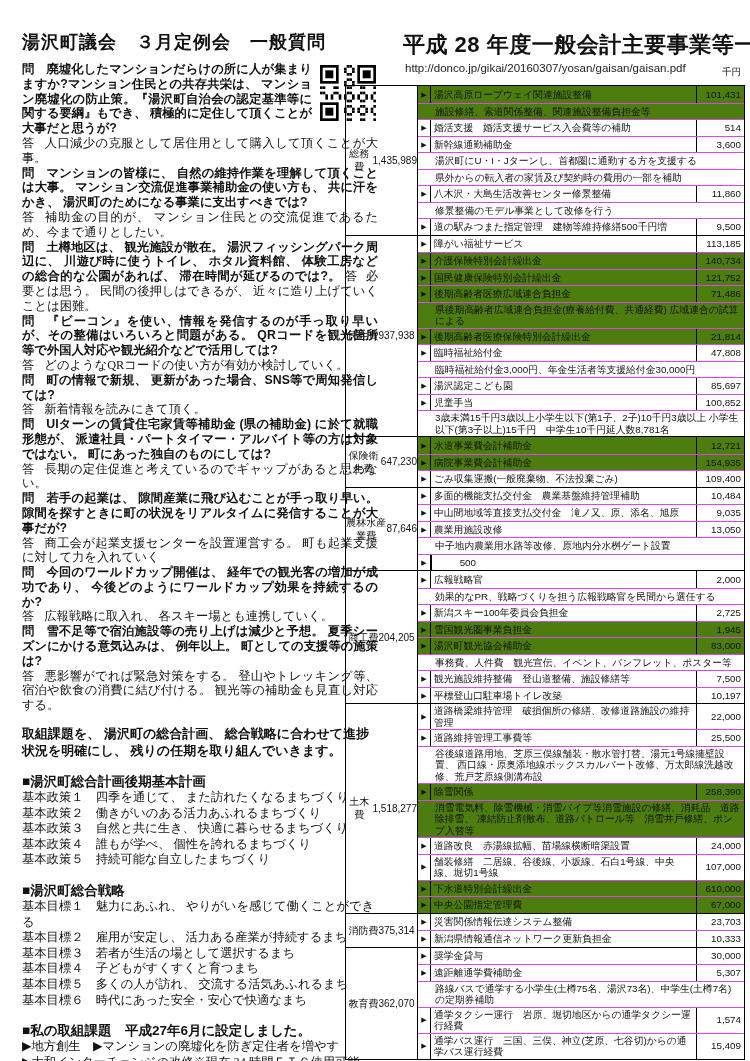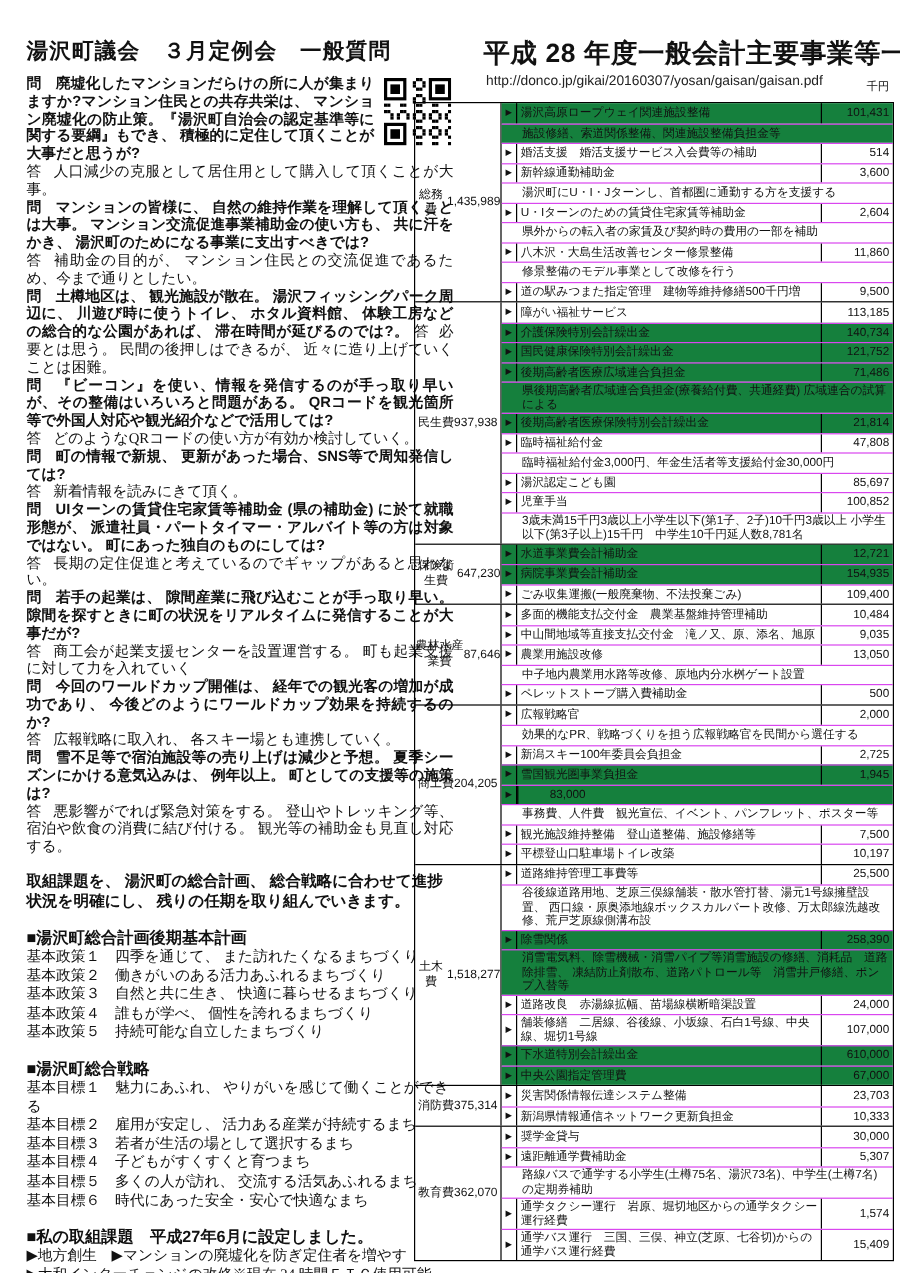--- a/index.html
+++ b/index.html
@@ -28,25 +28,25 @@
   .budget-url { font-size:11.5px; padding-left:64px; margin-top:2px; color:#222; }
   .unit-label { position:absolute; right:6px; top:36px; font-size:9.5px;font-family:Liberation Serif, serif; }
   .budget-table { margin-top:11px; margin-left:4px; width:400px; border:1px solid #000; }
   .bgroup { display:flex; align-items:stretch; }
   .bgroup + .bgroup { border-top:1px solid #000; }
   .bcat { width:72px; border-right:1px solid #000; display:flex; 
           justify-content:center; align-items:center; text-align:center; font-size:10px; line-height:13px; }
   .brows { flex:1; display:flex; flex-direction:column; }
   .brow { display:flex; align-items:stretch; min-height:16.5px; font-size:9.8px; line-height:11.5px; }
   .brow + .brow { border-top:1px solid #d946ef; }
-  .brow.shaded { background:#15803d; }
+  .brow.shaded { background:#4d7c0f; }
   .arrow { width:13px; border-right:1px solid #000; display:flex; align-items:center; justify-content:center;
            font-size:7px; flex:none; }
   .blabel { flex:1; display:flex; align-items:center; padding:1px 3px; }
-  .bamount { width:60px; flex:none; border-left:1px solid #000; display:flex; align-items:center;
+  .bamount { width:48px; flex:none; border-left:1px solid #000; display:flex; align-items:center;
              justify-content:flex-end; padding-right:3px; }
   .brow.detail .dlabel { flex:1; display:flex; align-items:center; padding:1px 3px 1px 17px; }
 </style>
 </head>
 <body>
 
 <div class="left-col">
   <div class="main-title">湯沢町議会　３月定例会　一般質問</div>
   <svg class="qr-box" id="qr" viewBox="0 0 21 21">
       <rect x="0" y="0" width="21" height="21" fill="#fff"></rect>
@@ -205,25 +205,20 @@
             <span class="bamount">514</span>
           </div>
           <div class="brow item">
             <span class="arrow">▶</span>
             <span class="blabel">新幹線通勤補助金</span>
             <span class="bamount">3,600</span>
           </div>
           <div class="brow detail">
             <span class="dlabel">湯沢町にU・I・Jターンし、首都圏に通勤する方を支援する</span>
           </div>
-          <div class="brow item">
-            <span class="arrow">▶</span>
-            <span class="blabel">U・Iターンのための賃貸住宅家賃等補助金</span>
-            <span class="bamount">2,604</span>
-          </div>
           <div class="brow detail">
             <span class="dlabel">県外からの転入者の家賃及び契約時の費用の一部を補助</span>
           </div>
           <div class="brow item">
             <span class="arrow">▶</span>
             <span class="blabel">八木沢・大島生活改善センター修景整備</span>
             <span class="bamount">11,860</span>
           </div>
           <div class="brow detail">
             <span class="dlabel">修景整備のモデル事業として改修を行う</span>
@@ -334,21 +329,20 @@
           <div class="brow item">
             <span class="arrow">▶</span>
             <span class="blabel">農業用施設改修</span>
             <span class="bamount">13,050</span>
           </div>
           <div class="brow detail">
             <span class="dlabel">中子地内農業用水路等改修、原地内分水桝ゲート設置</span>
           </div>
           <div class="brow item">
             <span class="arrow">▶</span>
-            <span class="blabel">ペレットストーブ購入費補助金</span>
             <span class="bamount">500</span>
           </div>
         </div>
       </div>
       <div class="bgroup">
         <div class="bcat">
           <div>商工費</div>
           <div>204,205</div>
         </div>
         <div class="brows">
@@ -365,20 +359,21 @@
             <span class="blabel">新潟スキー100年委員会負担金</span>
             <span class="bamount">2,725</span>
           </div>
           <div class="brow item shaded">
             <span class="arrow">▶</span>
             <span class="blabel">雪国観光圏事業負担金</span>
             <span class="bamount">1,945</span>
           </div>
           <div class="brow item shaded">
             <span class="arrow">▶</span>
+            <span class="blabel">湯沢町観光協会補助金</span>
             <span class="bamount">83,000</span>
           </div>
           <div class="brow detail">
             <span class="dlabel">事務費、人件費　観光宣伝、イベント、パンフレット、ポスター等</span>
           </div>
           <div class="brow item">
             <span class="arrow">▶</span>
             <span class="blabel">観光施設維持整備　登山道整備、施設修繕等</span>
             <span class="bamount">7,500</span>
           </div>
@@ -388,20 +383,25 @@
             <span class="bamount">10,197</span>
           </div>
         </div>
       </div>
       <div class="bgroup">
         <div class="bcat">
           <div>土木費</div>
           <div>1,518,277</div>
         </div>
         <div class="brows">
+          <div class="brow item">
+            <span class="arrow">▶</span>
+            <span class="blabel">道路橋梁維持管理　破損個所の修繕、改修道路施設の維持管理</span>
+            <span class="bamount">22,000</span>
+          </div>
           <div class="brow item">
             <span class="arrow">▶</span>
             <span class="blabel">道路維持管理工事費等</span>
             <span class="bamount">25,500</span>
           </div>
           <div class="brow detail">
             <span class="dlabel">谷後線道路用地、芝原三俣線舗装・散水管打替、湯元1号線擁壁設置、 西口線・原奥添地線ボックスカルバート改修、万太郎線洗越改修、荒戸芝原線側溝布設</span>
           </div>
           <div class="brow item shaded">
             <span class="arrow">▶</span>

